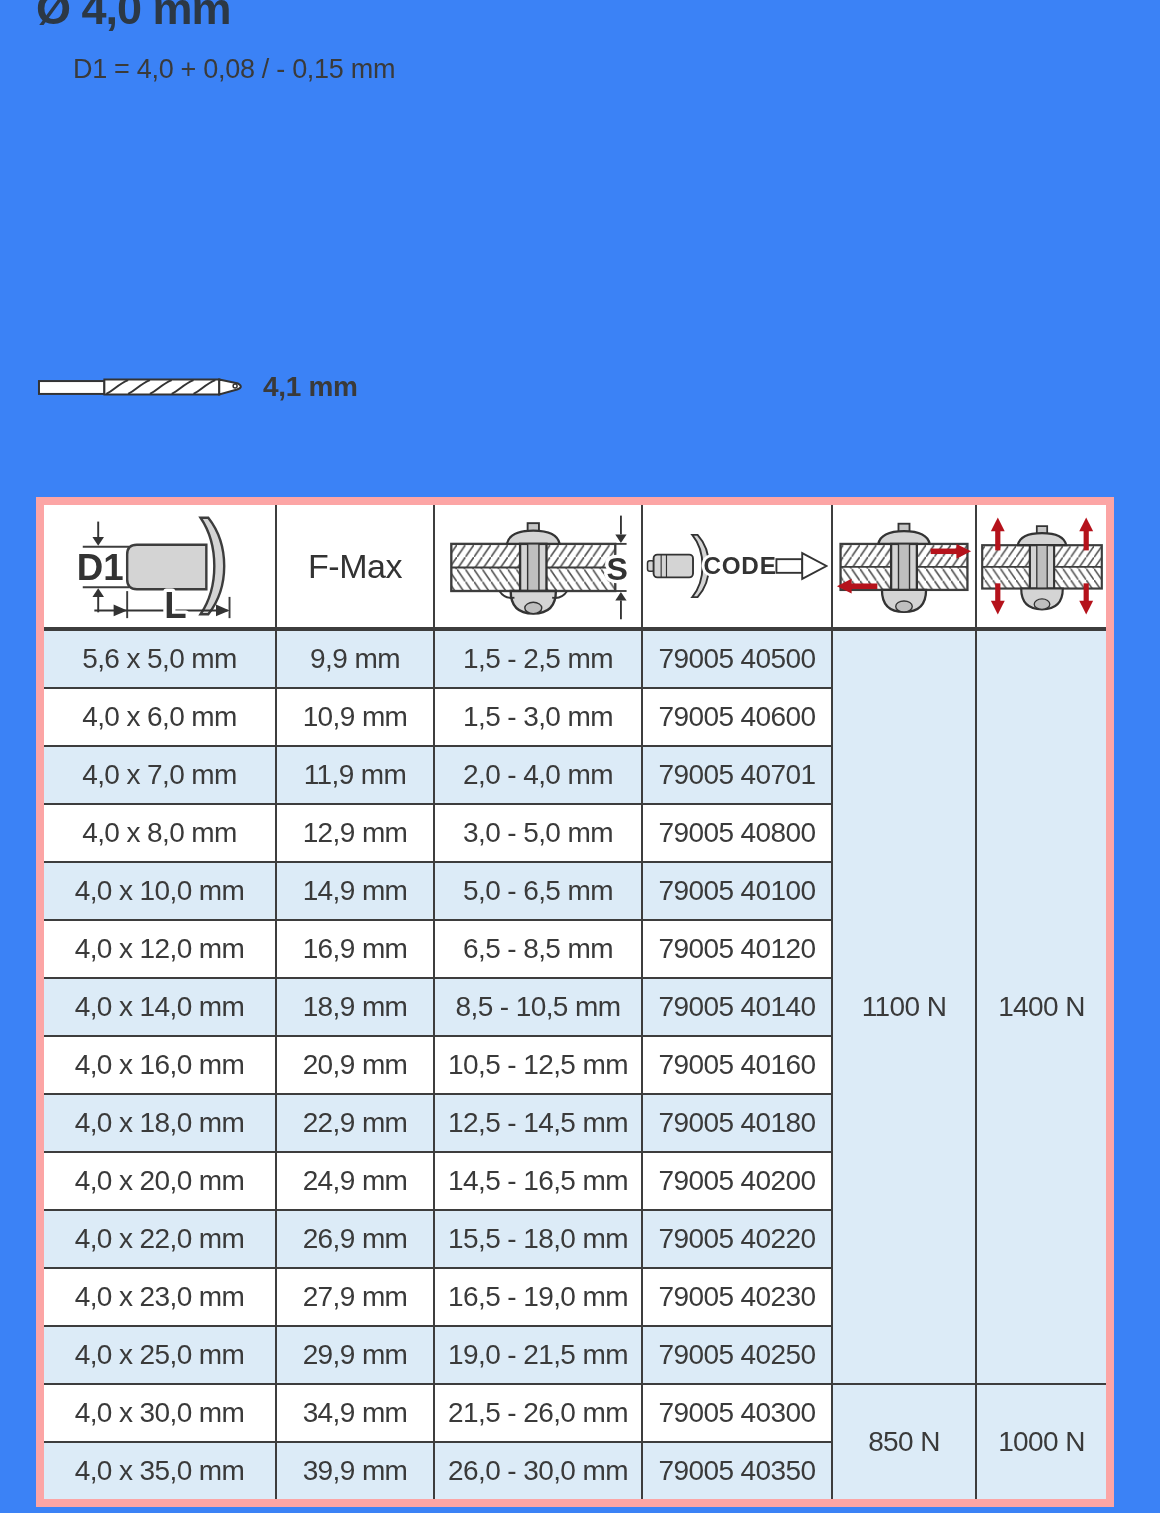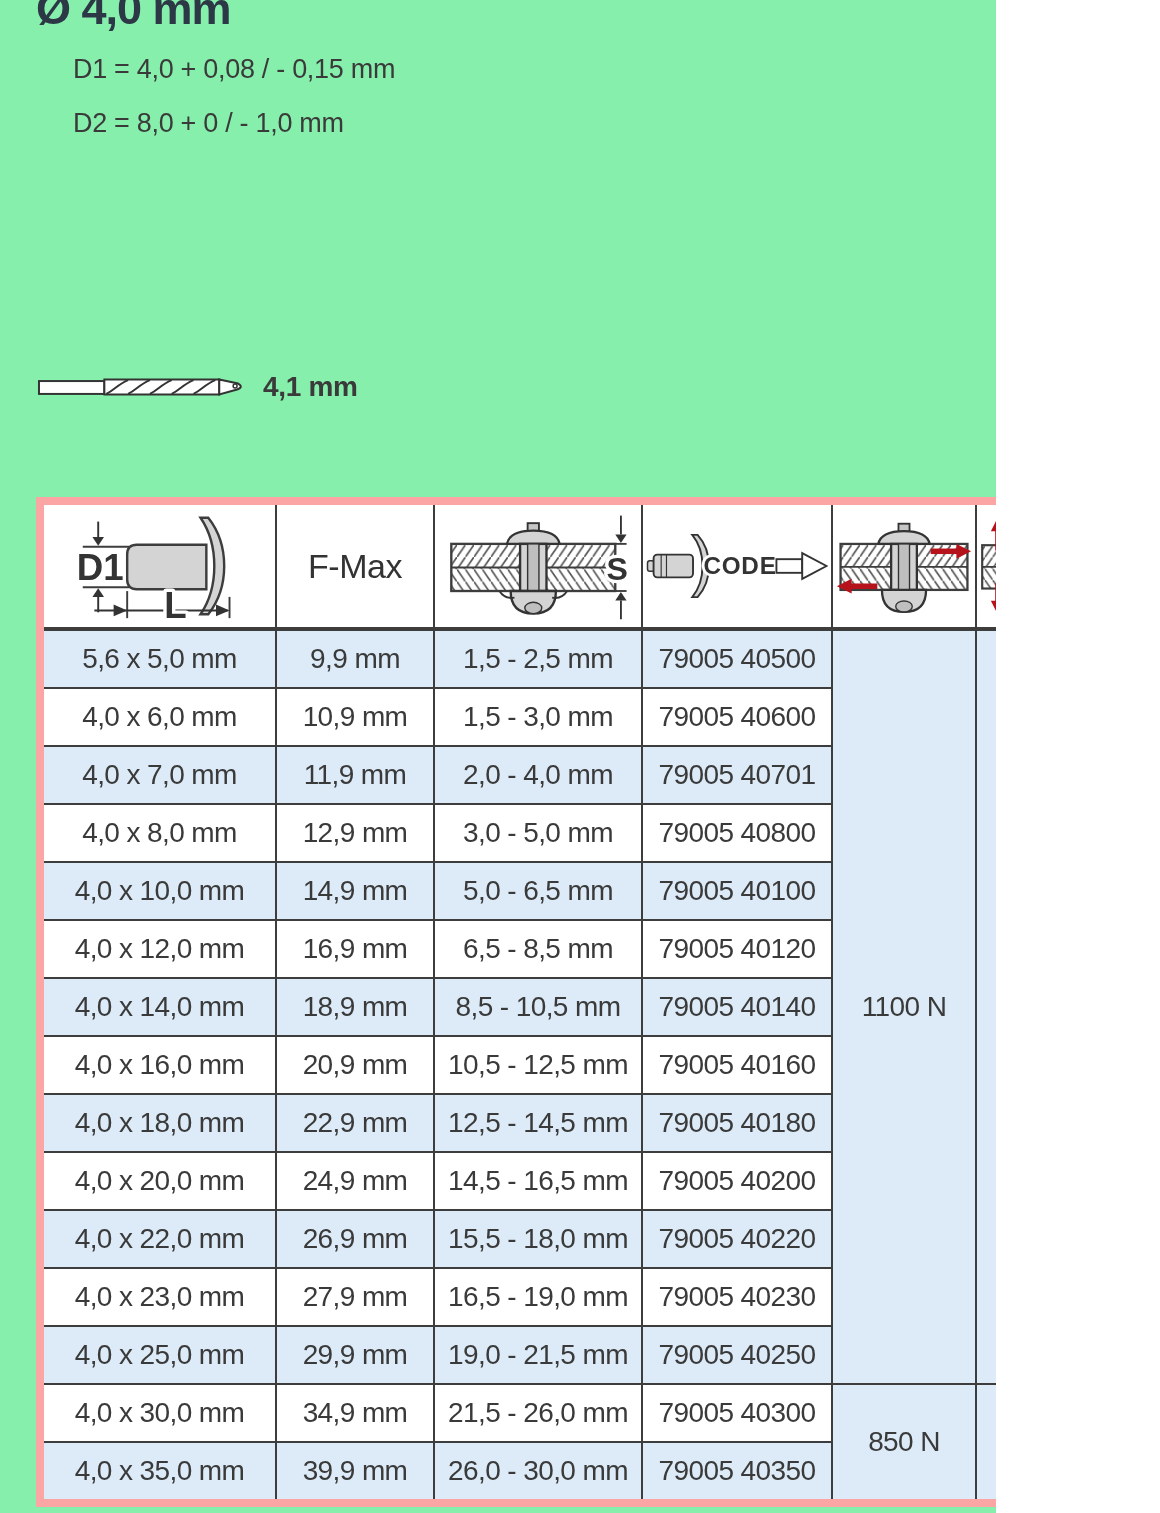--- a/index.html
+++ b/index.html
@@ -1,18 +1,18 @@
 <!DOCTYPE html>
 <html><head>
 <meta charset="utf-8">
 <style>
   html,body { margin:0; padding:0; background:#ffffff; }
   .page {
-    position:relative; width:996px; height:1513px; overflow:hidden;
-    background:#86efac; font-family:"Liberation Sans", sans-serif; color:#3a3a3a;
+    position:relative; width:1160px; height:1513px; overflow:hidden;
+    background:#3b82f6; font-family:"Liberation Sans", sans-serif; color:#3a3a3a;
   }
   .title {
     position:absolute; left:36px; top:-14px; font-size:45px; font-weight:700;
     color:#2c3845; letter-spacing:-1px; line-height:1; white-space:nowrap;
   }
   .specs { position:absolute; left:37px; top:42px; }
   .spec {
     height:54px; display:flex; align-items:center;
     font-size:27px; color:#3a3a3a; letter-spacing:-0.3px; white-space:nowrap;margin-left:36px;
   }
@@ -56,21 +56,20 @@
       <pattern id="hatchB" patternUnits="userSpaceOnUse" width="9" height="13">
         <path d="M0,0 L9,13" stroke="#555555" stroke-width="1.8" fill="none"></path>
       </pattern>
     </defs>
   </svg>
 
   <div class="title">Ø 4,0 mm</div>
 
   <div class="specs">
     <div class="spec">D1 = 4,0 + 0,08 / - 0,15 mm</div>
-    <div class="spec">D2 = 8,0 + 0 / - 1,0 mm</div>
   </div>
 
   <div class="drill-row">
     <svg width="210" height="28" viewBox="0 0 212 28">
       <rect x="2" y="8" width="66" height="13" fill="#ffffff" stroke="#333333" stroke-width="2"></rect>
       <path d="M68,6.5 L184,6.5 L184,21.5 L68,21.5 Z" fill="#ffffff" stroke="#333333" stroke-width="2"></path>
       <path d="M70,21 C78,17 82,11 92,7" stroke="#333333" stroke-width="2" fill="none"></path>
       <path d="M92,21 C100,17 104,11 114,7" stroke="#333333" stroke-width="2" fill="none"></path>
       <path d="M114,21 C122,17 126,11 136,7" stroke="#333333" stroke-width="2" fill="none"></path>
       <path d="M136,21 C144,17 148,11 158,7" stroke="#333333" stroke-width="2" fill="none"></path>

